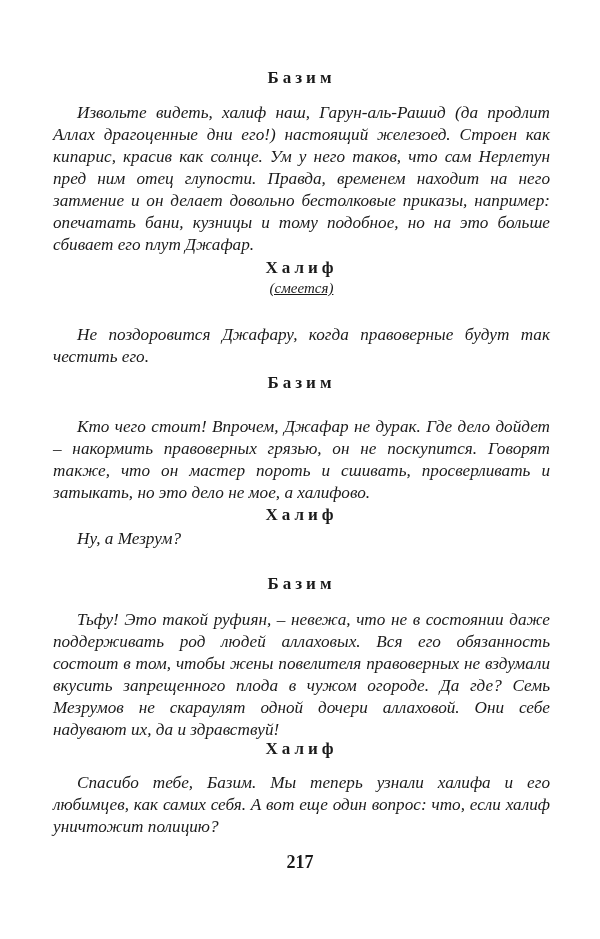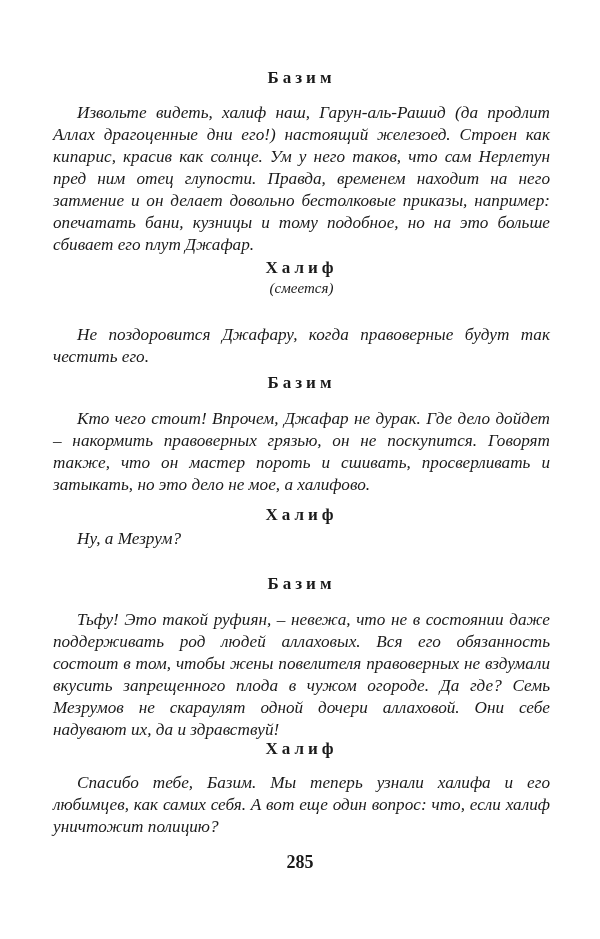--- a/index.html
+++ b/index.html
@@ -10,21 +10,21 @@
     }
     .page {
       position: absolute; left: 49px; top: 60px; width: 505px;
     }
     .speaker {
       text-align: center; font-weight: bold; font-size: 17px;
       letter-spacing: 4px; line-height: 22px; margin: 0; font-family: Liberation Serif, serif;
     }
     .stage {
       text-align: center; font-style: italic; font-size: 15px;
-      line-height: 18px; margin: 0;
+      line-height: 18px; margin: 0; text-decoration: underline;
     }
     .para {
       font-size: 17.2px; line-height: 22px; text-align: justify;
       text-indent: 24px; margin: 4px; hyphens: manual; font-style: italic;
     }
     .blk { position: absolute; left: 0; width: 505px; }
     .pagenum {
       position: absolute; left: 0; width: 600px; top: 852px;
       text-align: center; font-weight: bold; font-size: 18px;
     }
@@ -44,21 +44,21 @@
   </div>
   <div class="blk" style="top:219px">
     <p class="stage">(смеется)</p>
   </div>
   <div class="blk" style="top:260px">
     <p class="para">Не поздоровится Джафару, когда правоверные будут так честить его.</p>
   </div>
   <div class="blk" style="top:312px">
     <p class="speaker">Базим</p>
   </div>
-  <div class="blk" style="top:344px">
+  <div class="blk" style="top:352px">
     <p class="para">Кто чего стоит! Впрочем, Джафар не дурак. Где дело дойдет – накормить правоверных грязью, он не поскупится. Говорят также, что он мастер пороть и сшивать, просверливать и затыкать, но это дело не мое, а халифово.</p>
   </div>
   <div class="blk" style="top:444px">
     <p class="speaker">Халиф</p>
   </div>
   <div class="blk" style="top:464px">
     <p class="para">Ну, а Мезрум?</p>
   </div>
   <div class="blk" style="top:513px">
     <p class="speaker">Базим</p>
@@ -67,13 +67,13 @@
     <p class="para">Тьфу! Это такой руфиян, – невежа, что не в состоянии даже поддерживать род людей аллаховых. Вся его обязанность состоит в том, чтобы жены повелителя правоверных не вздумали вкусить запрещенного плода в чужом огороде. Да где? Семь Мезрумов не скараулят одной дочери аллаховой. Они себе надувают их, да и здравствуй!</p>
   </div>
   <div class="blk" style="top:678px">
     <p class="speaker">Халиф</p>
   </div>
   <div class="blk" style="top:708px">
     <p class="para">Спасибо тебе, Базим. Мы теперь узнали халифа и его любимцев, как самих себя. А вот еще один вопрос: что, если халиф уничтожит полицию?</p>
   </div>
 </div>
 
-<div class="pagenum">285</div>
+<div class="pagenum">217</div>
 
 </body></html>

